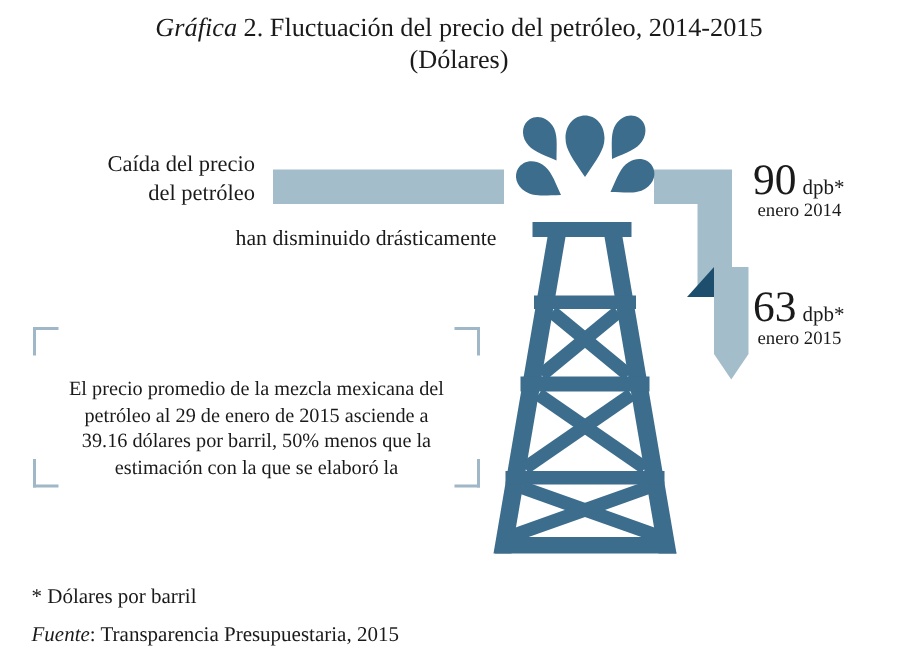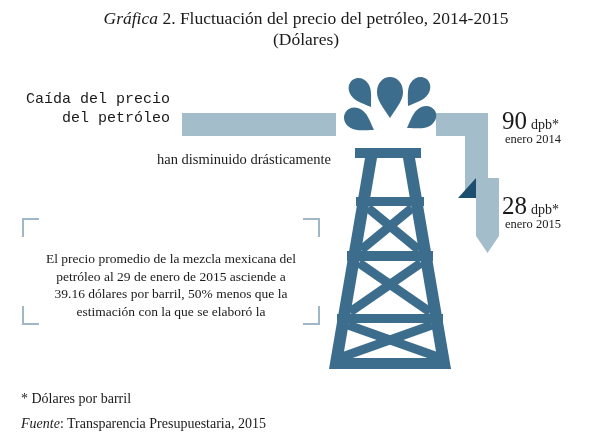--- a/index.html
+++ b/index.html
@@ -14,42 +14,42 @@
   }
   .abs{position:absolute;}
   .title{
     top:8px;left:0;width:612px;
     text-align:center;
     font-size:17.5px;line-height:21px;
   }
   .italic{font-style:italic;}
   .label-right{text-align:right;}
   .caida{
-    top:90px;left:0;right:442px;
-    font-size:15px;line-height:19px;font-family:Liberation Mono, monospace;
+    top:101px;left:0;right:442px;
+    font-size:15px;line-height:19px;
   }
   .mezcla{
     top:150px;left:0;right:281px;
     font-size:14.5px;line-height:18.5px;
   }
   .callout{
     left:22px;top:218px;width:298px;height:107px;
   }
   .callout-text{
     position:absolute;left:6px;right:6px;top:8px;
     text-align:center;
     font-size:13.5px;line-height:17.5px;margin-top:24px;
   }
   .corner{position:absolute;width:15px;height:17px;border:0 solid #9fb7c6;}
   .corner.tl{left:0;top:0;border-left-width:2px;border-top-width:2px;}
   .corner.tr{right:0;top:0;border-right-width:2px;border-top-width:2px;}
   .corner.bl{left:0;bottom:0;border-left-width:2px;border-bottom-width:2px;}
   .corner.br{right:0;bottom:0;border-right-width:2px;border-bottom-width:2px;}
   .price{left:502px;white-space:nowrap;}
-  .price .value{font-size:25px;line-height:25px;font-family:Liberation Serif, serif;}
+  .price .value{font-size:29px;line-height:25px;font-family:Liberation Serif, serif;}
   .price .unit{font-size:14px;margin-left:4px;}
   .price .period{font-size:12.5px;line-height:13px;margin-left:3px;margin-top:0;}
   .price-2014{top:108px;}
   .price-2015{top:193px;}
   .footnote{left:21px;top:391px;font-size:14px;}
   .source{left:21px;top:416px;font-size:14px;}
   svg.graphic{left:0;top:0;}
 </style>
 </head>
 <body>
@@ -129,20 +129,20 @@
       <div>estimación con la que se elaboró la</div>
     </div>
   </div>
 
   <div class="abs price price-2014">
     <span class="value">90</span><span class="unit">dpb*</span>
     <div class="period">enero 2014</div>
   </div>
 
   <div class="abs price price-2015">
-    <span class="value">28</span><span class="unit">dpb*</span>
+    <span class="value">63</span><span class="unit">dpb*</span>
     <div class="period">enero 2015</div>
   </div>
 
   <div class="abs footnote">* Dólares por barril</div>
   <div class="abs source"><span class="italic">Fuente</span><span>: Transparencia Presupuestaria, 2015</span></div>
 
 </div>
 
 </body></html>

